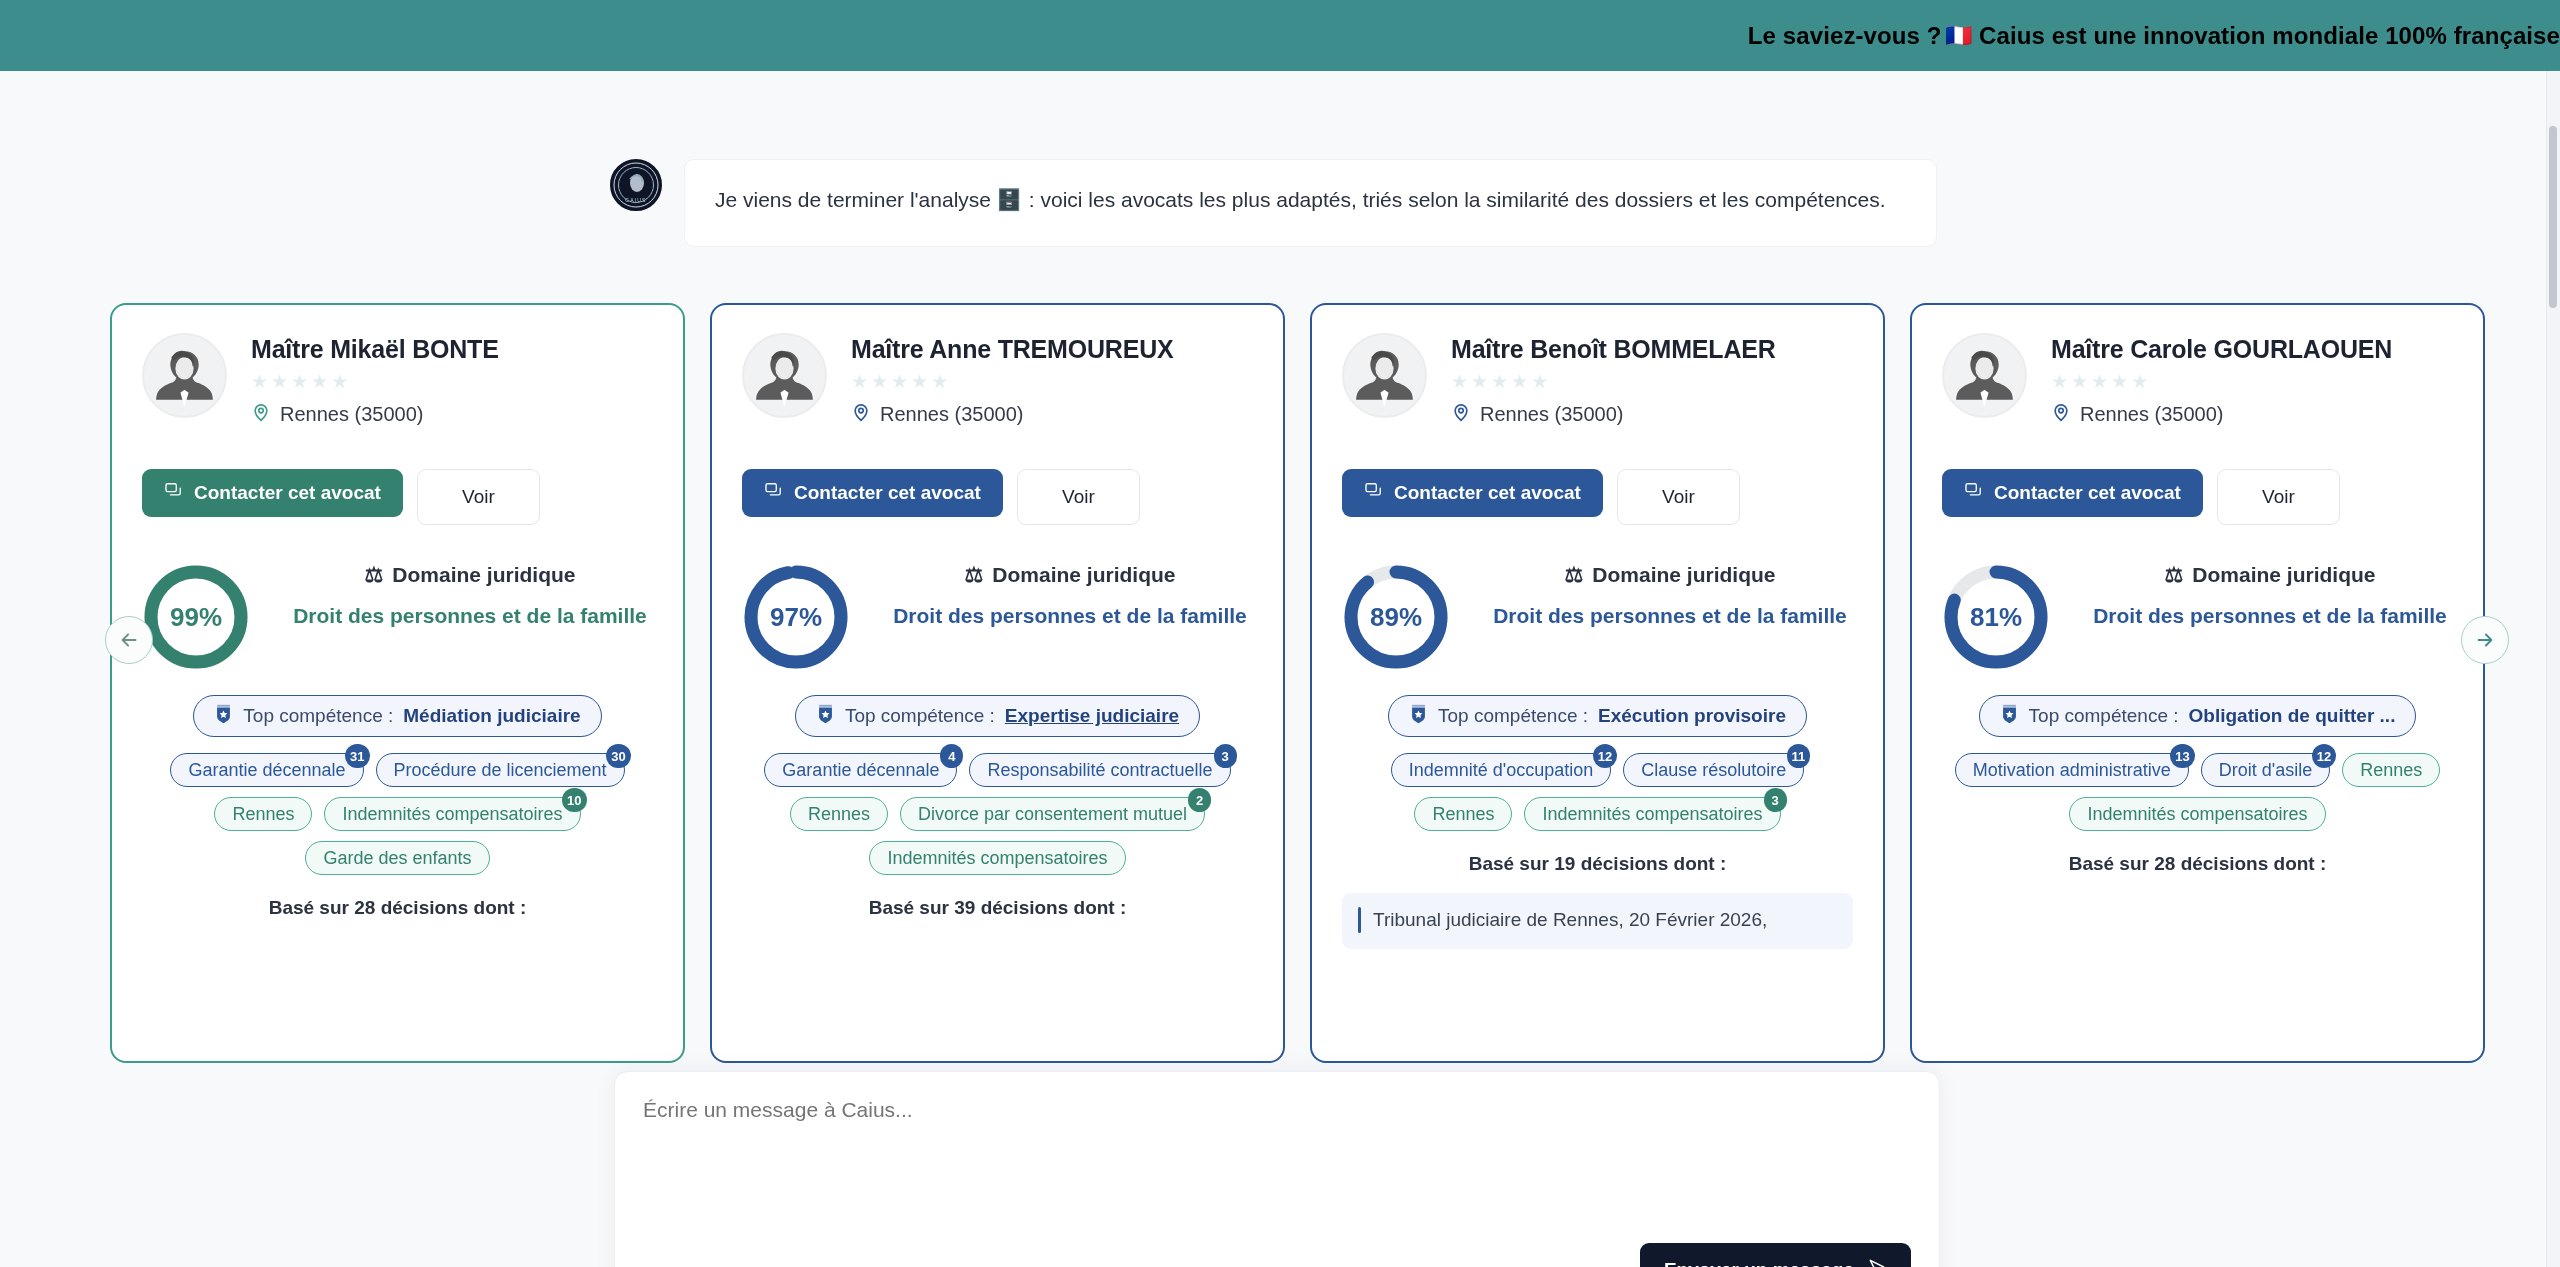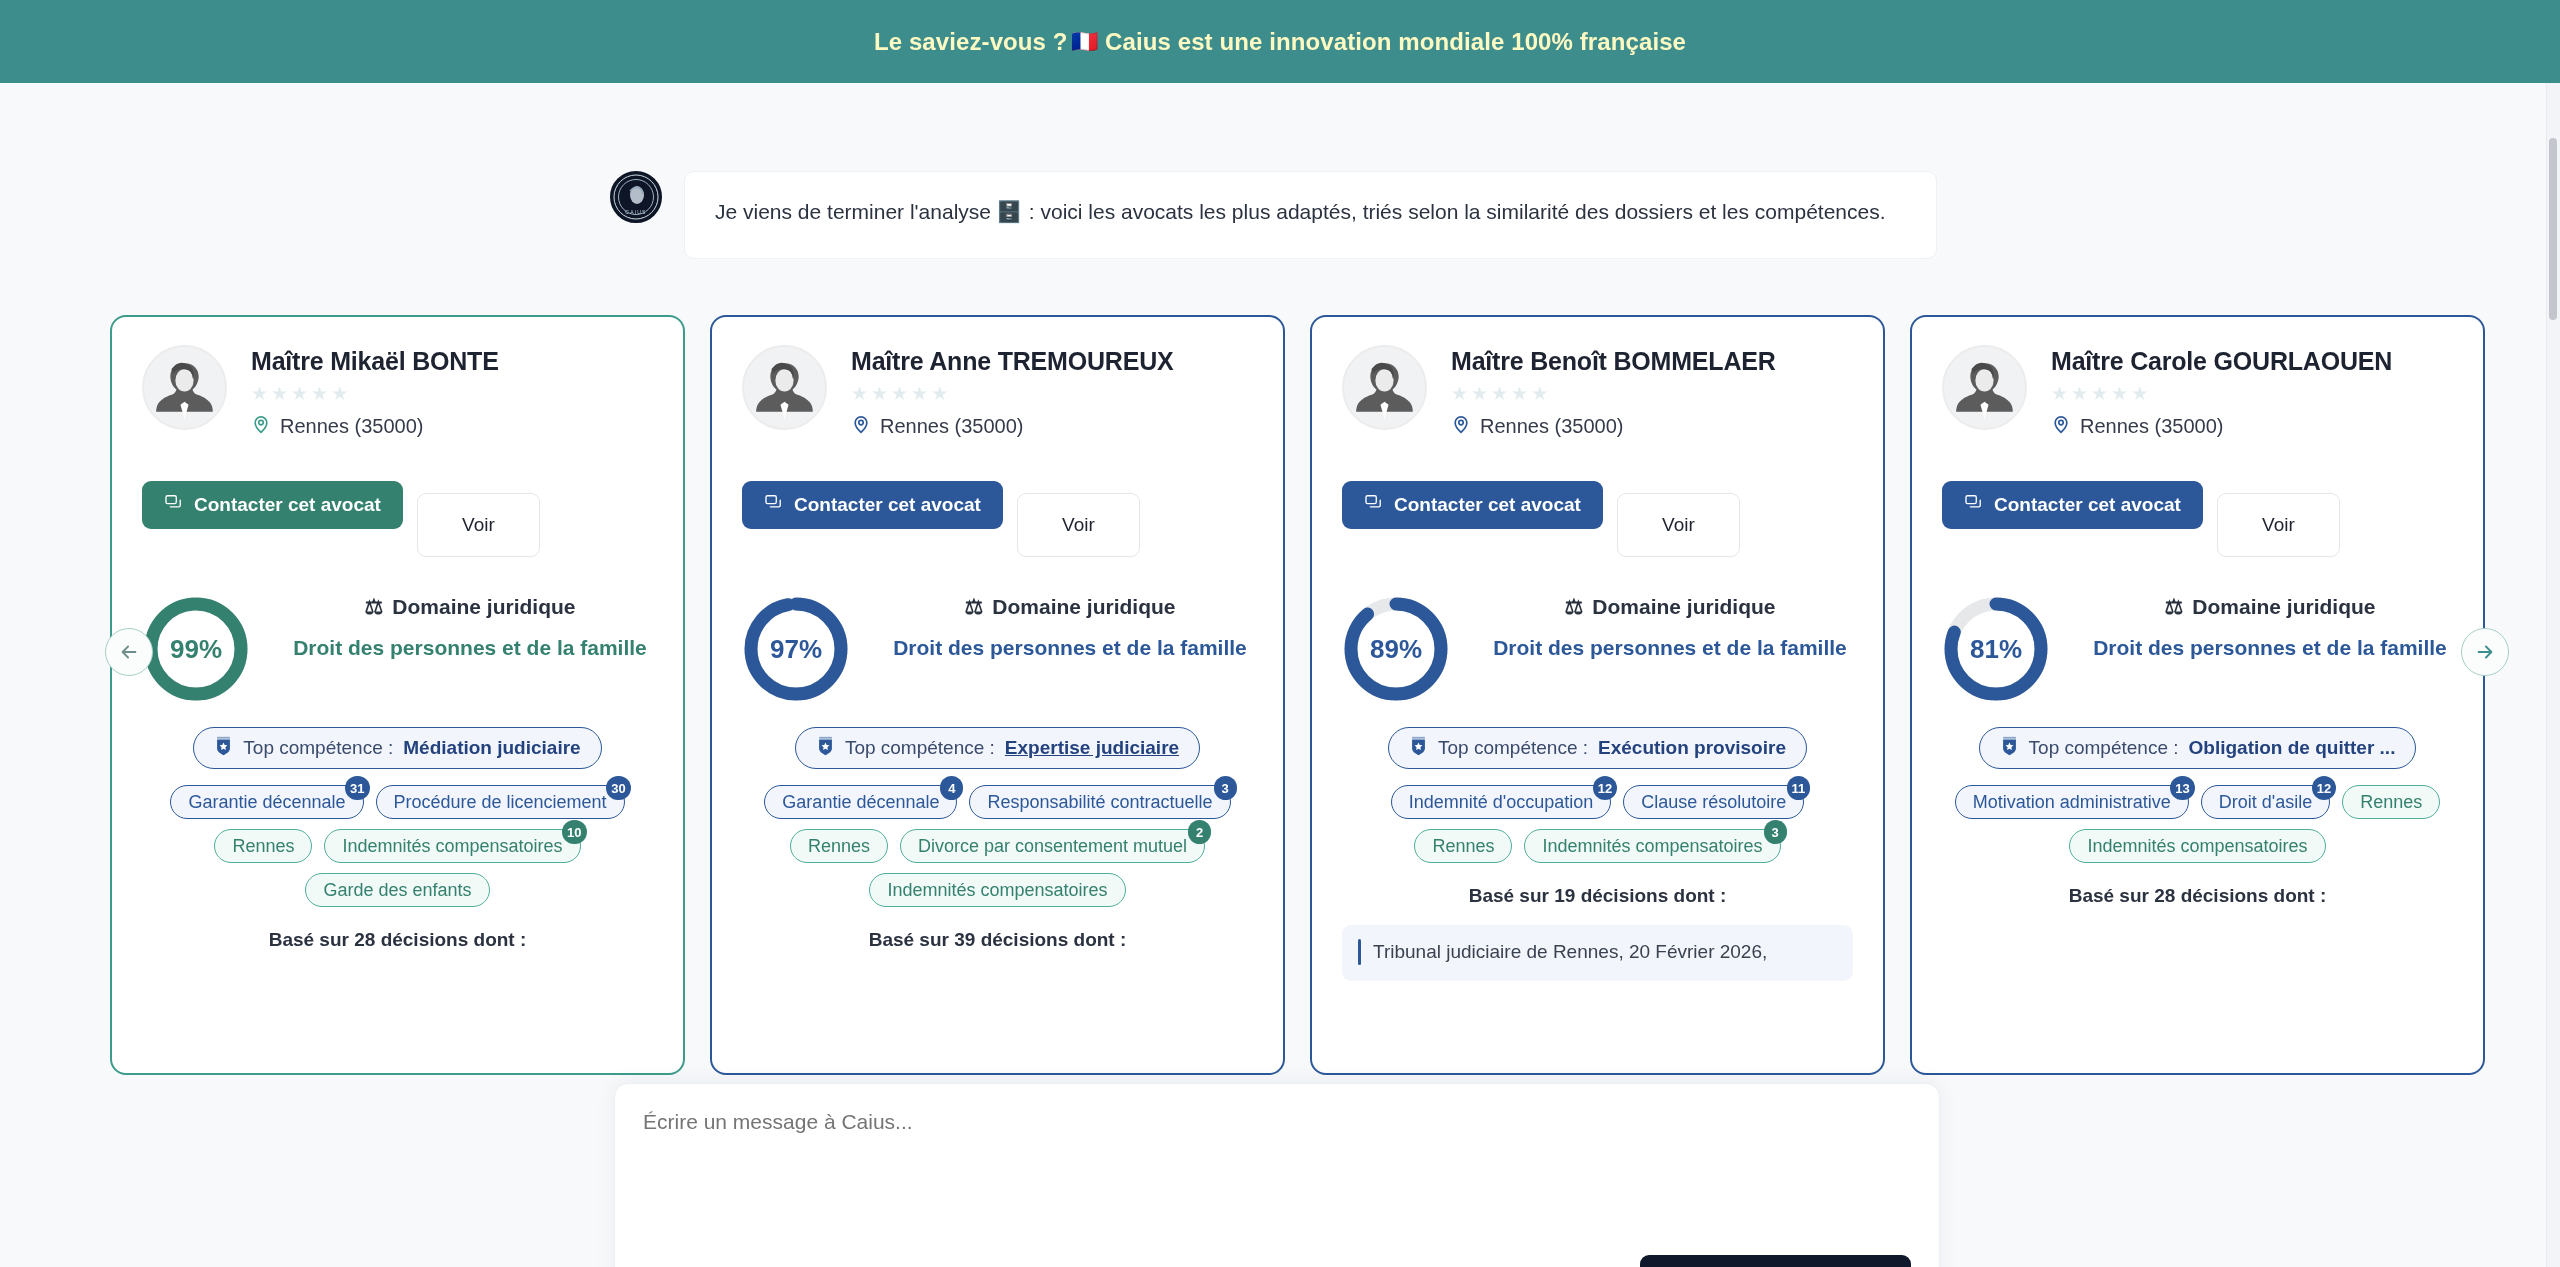--- a/index.html
+++ b/index.html
@@ -6,24 +6,24 @@
   * { box-sizing: border-box; margin: 0; padding: 0; }
   html, body {
     width: 2560px; height: 1267px;
     background: #f7f9fb;
     font-family: "Liberation Sans", sans-serif;
     overflow: hidden;
   }
 
   
   .banner {
-    height: 83px;
+    height: 71px;
     background: #3c8d8c;
-    display: flex; align-items: center; justify-content: center;
-    color: #fef9c3;
+    display: flex; align-items: center; justify-content: flex-end;
+    color: #000000;
     font-size: 24px;
     font-weight: 700;
     letter-spacing: .1px;
   }
   .banner .flag { margin: 0 6px 0 4px; font-size: 22px; }
 
   
   .page {
     position: relative;
     width: 2560px;
@@ -119,31 +119,30 @@
     border-radius: 9px;
     background: #2c5899;
     color: #fff;
     font-size: 19px; font-weight: 600;
     display: flex; align-items: center; gap: 11px;
     border: none; cursor: pointer;
     white-space: nowrap;
   }
   .card.accent-green .btn-contact { background: #35816f; }
   .btn-voir {
-    height: 64px;
+    height: 56px;
     min-width: 123px;
     padding: 0 22px;
     border-radius: 9px;
     background: #fff;
     border: 1px solid #e3e6eb;
     color: #1d2330;
     font-size: 19px; font-weight: 500;
     display: flex; align-items: center; justify-content: center;
     cursor: pointer;
-    margin-top: 12px;
   }
 
   
   .domain-row { margin-top: 38px; display: flex; align-items: flex-start; gap: 43px; }
   .ring { width: 108px; height: 108px; flex: 0 0 auto; position: relative; }
   .ring svg { display: block; transform: rotate(-90deg); }
   .ring .pct {
     position: absolute; inset: 0;
     display: flex; align-items: center; justify-content: center;
     font-size: 26px; font-weight: 700; color: #2c5899;

